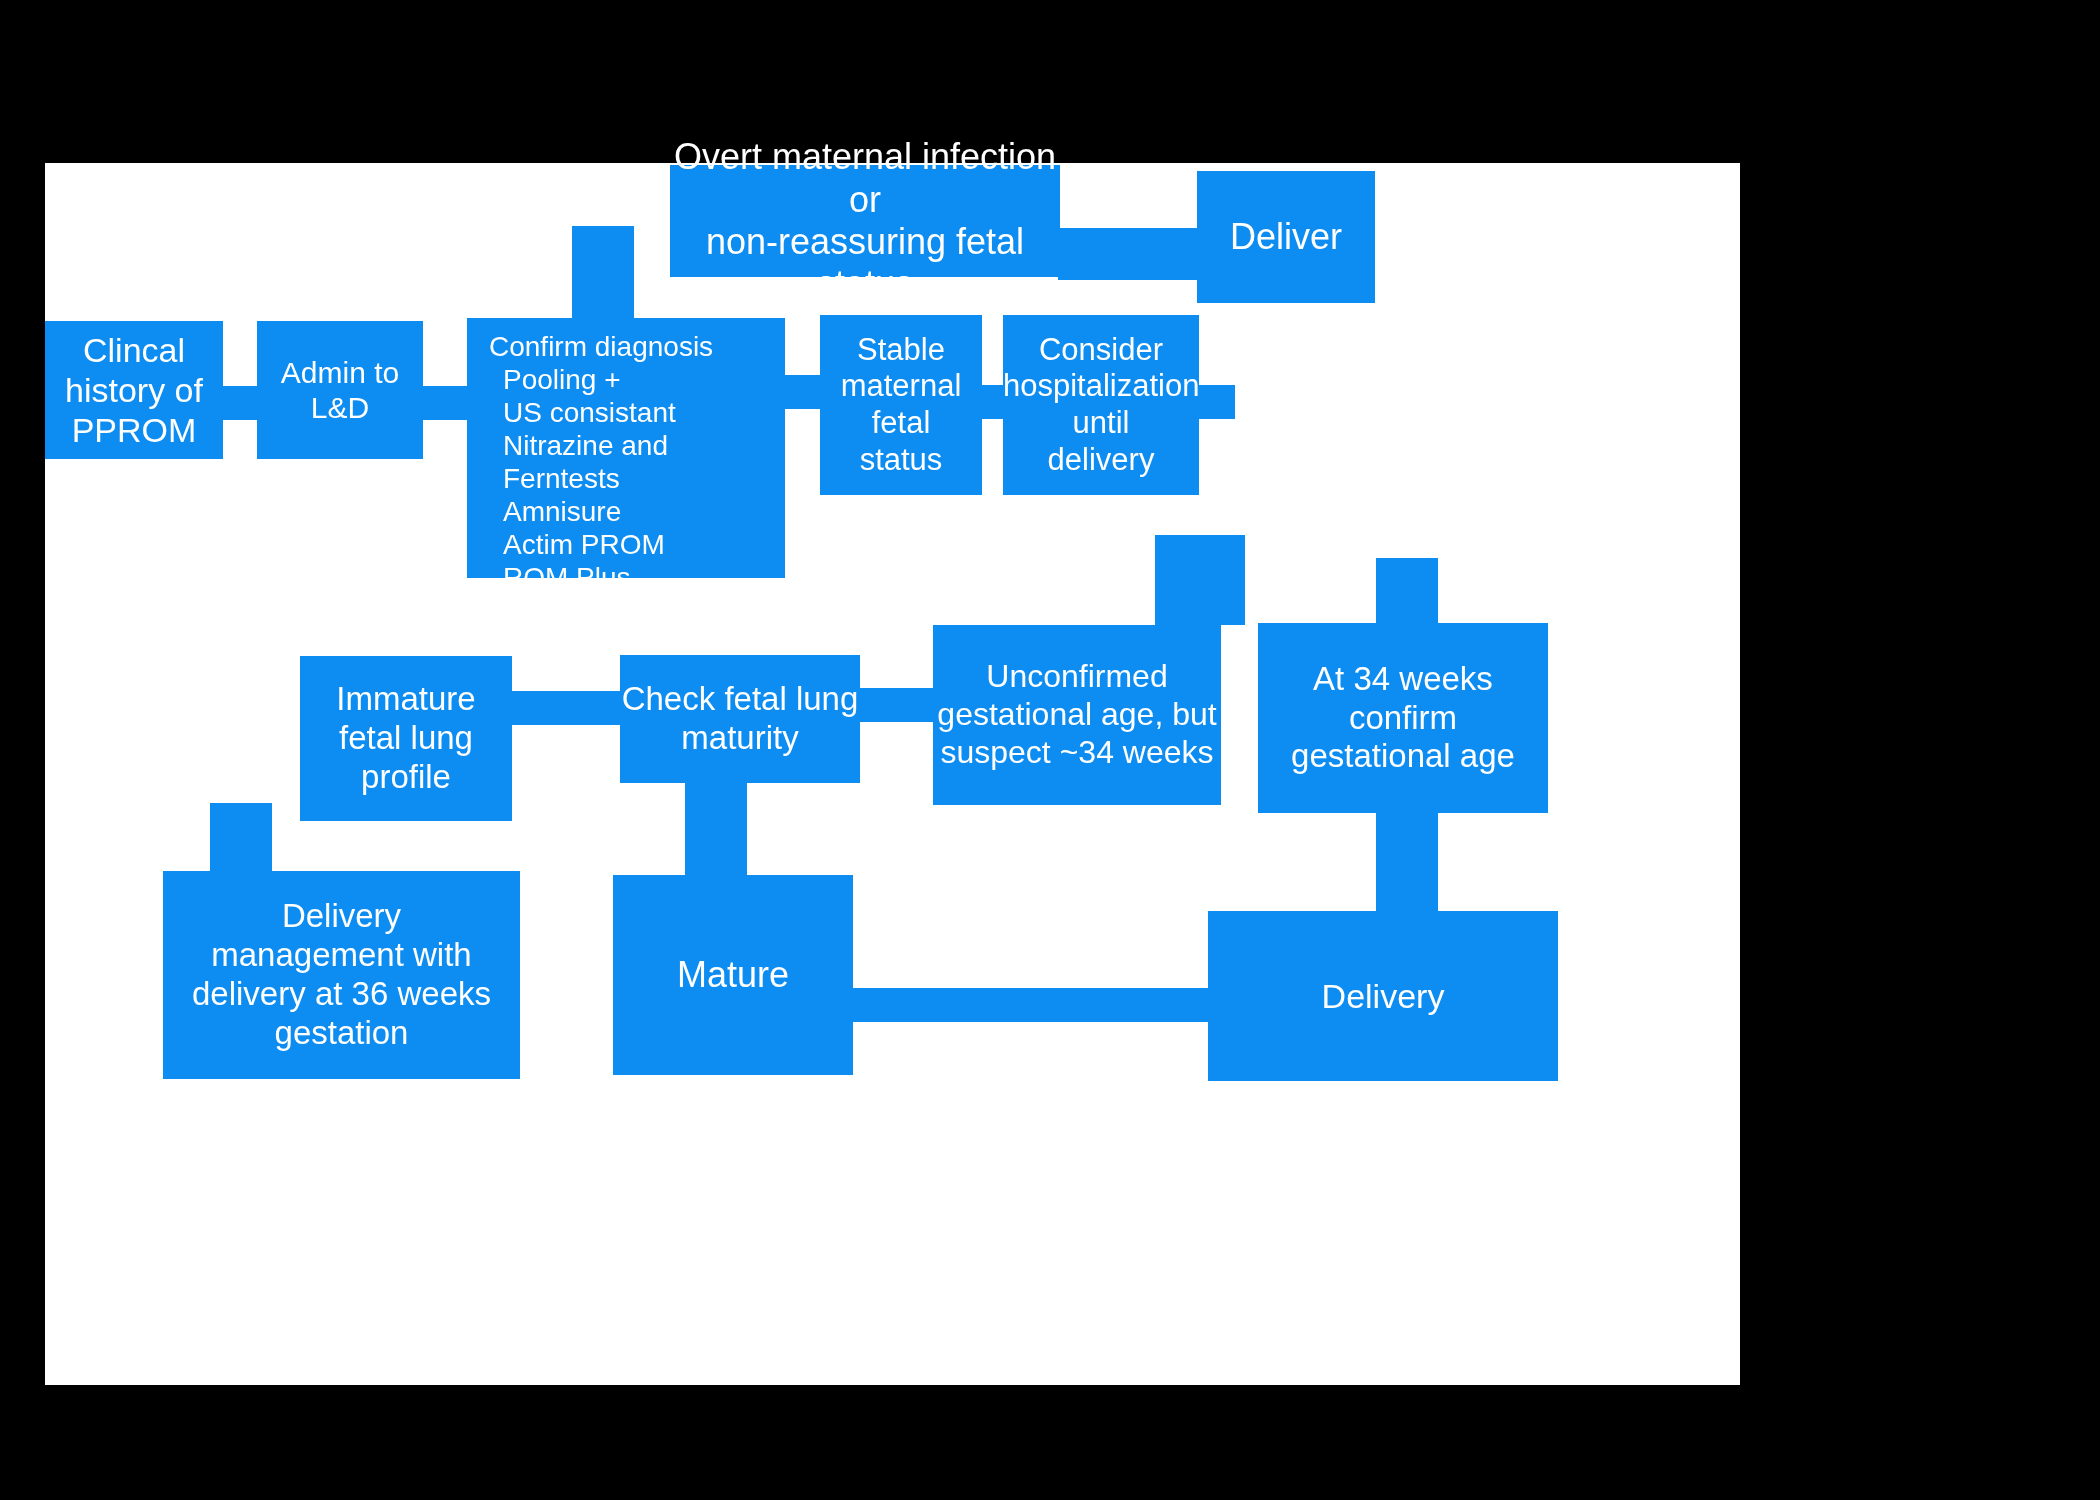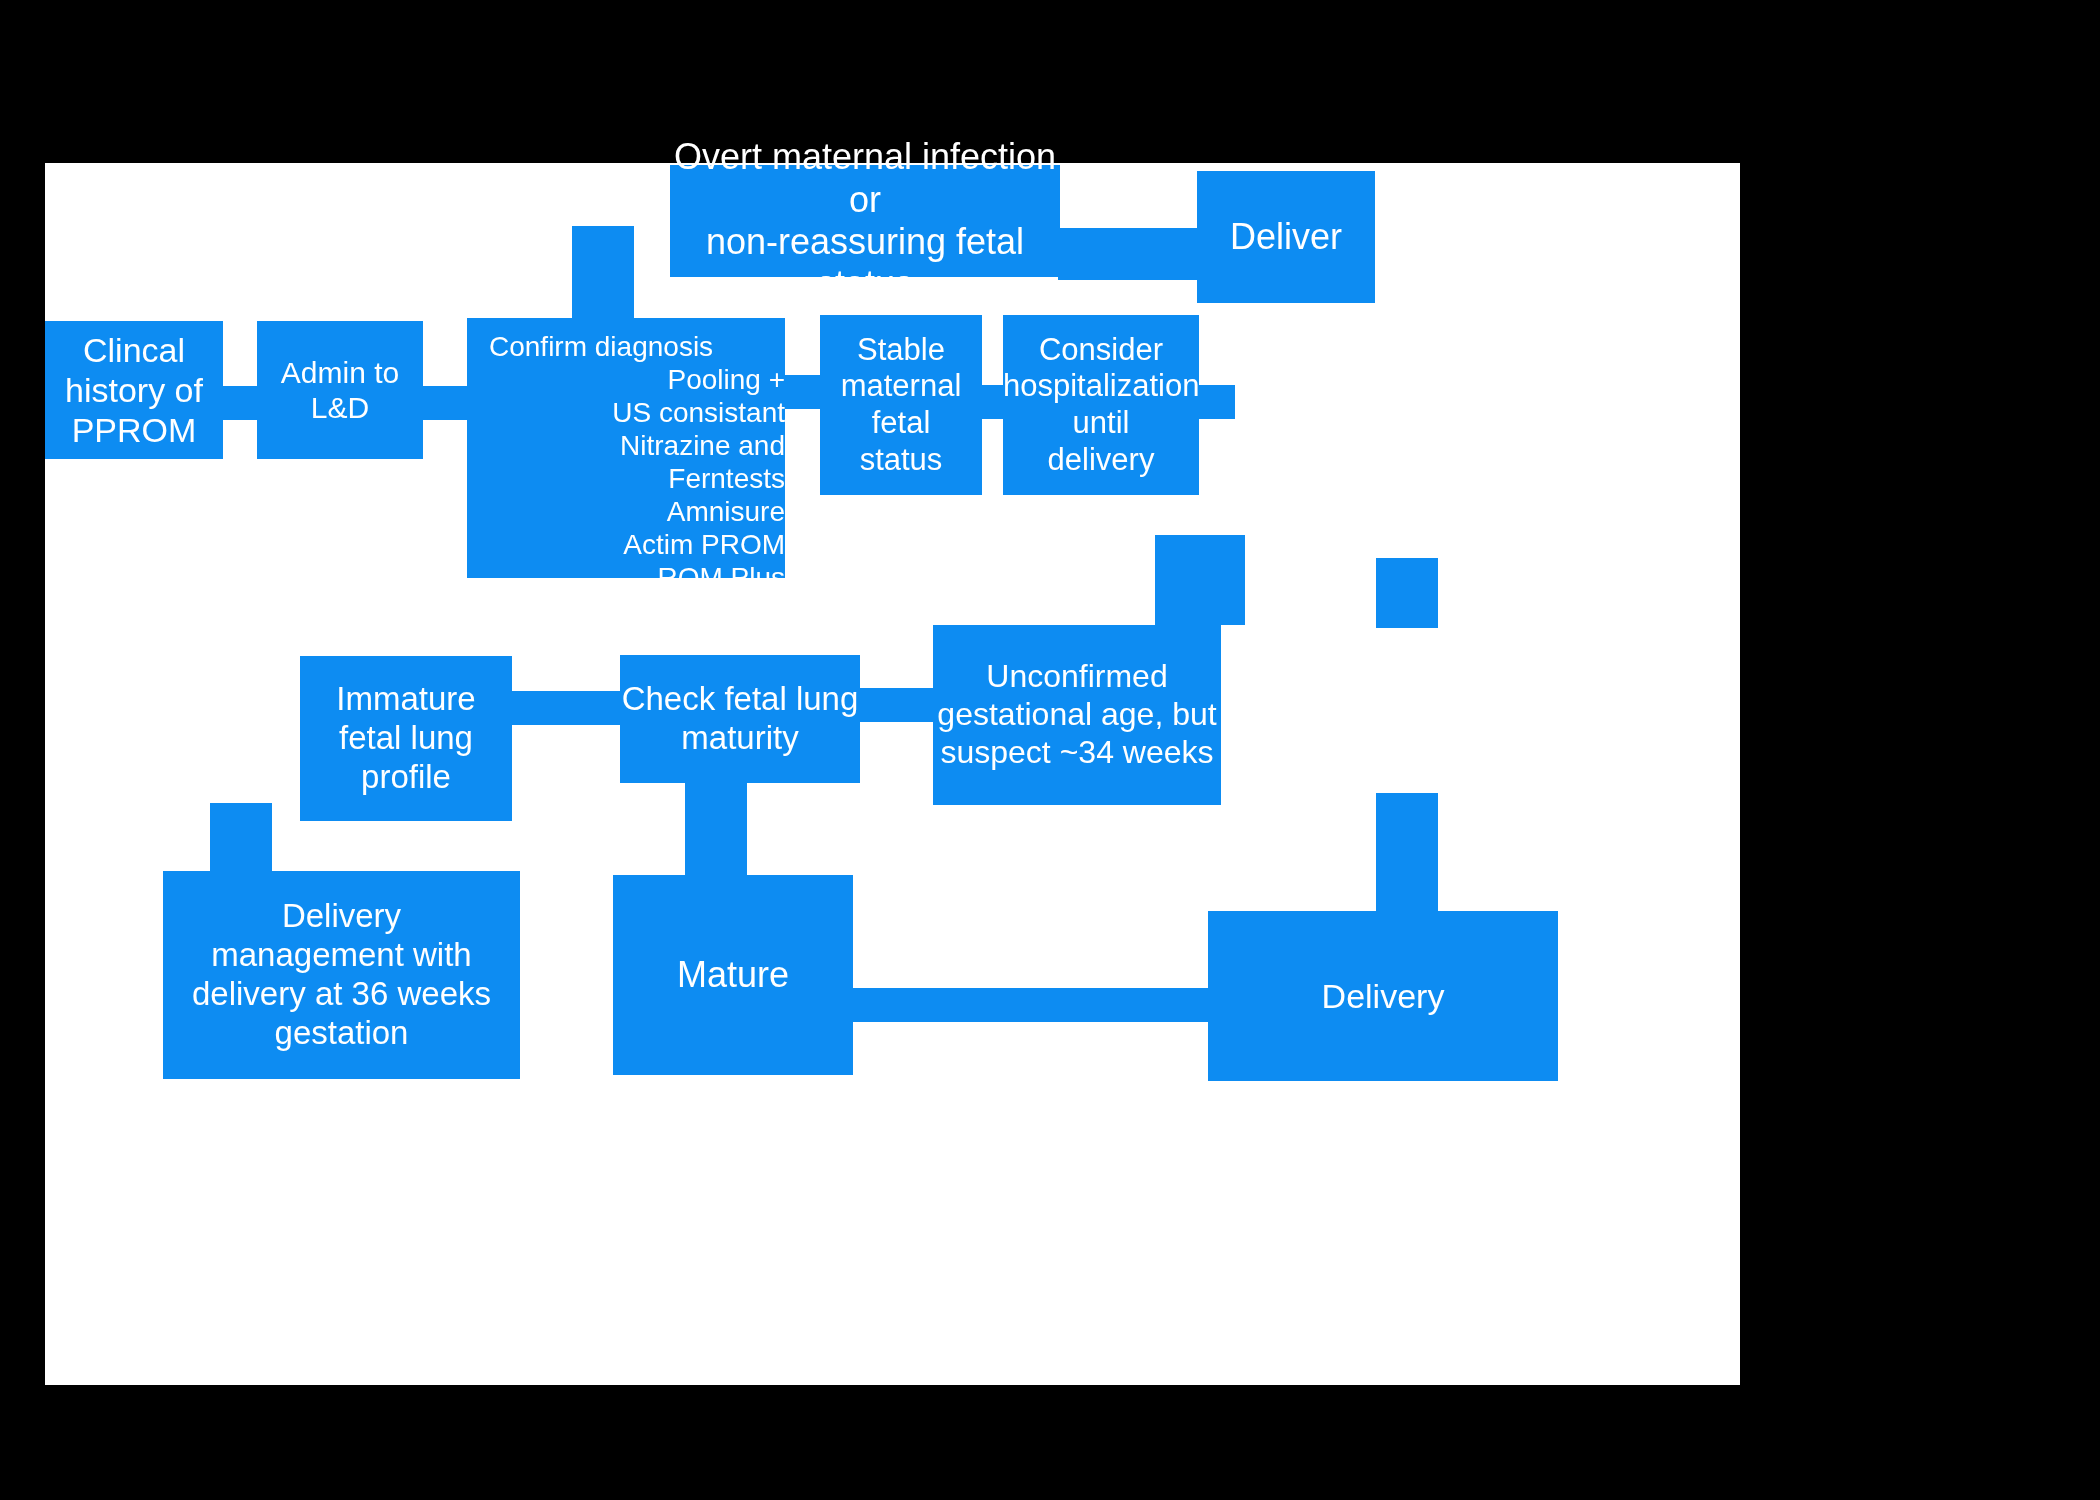--- a/index.html
+++ b/index.html
@@ -42,21 +42,21 @@
     align-items: flex-start;
   }
   .node .inner { width: 100%; }
   .conn {
     position: absolute;
     background: #0d8cf2;
   }
   .ul-head {
     display: block;
   }
-  .indent { display: block; padding-left: 14px; text-align: right; }
+  .indent { display: block; padding-left: 14px; }
   .spacer { display: block; height: 0.85em; }
 </style>
 </head>
 <body>
 
 <div id="canvas">
   <div id="page">
 
     <div class="conn" style="left:175px; top:223px; width:40px; height:34px;"></div>
 
@@ -138,20 +138,27 @@
     <div class="node" style="left:958px; top:152px; width:196px; height:180px; font-size:31px;">
       <div class="inner">
         <span>Consider</span><br>
         <span>hospitalization</span><br>
         <span>until</span><br>
         <span>delivery</span>
       </div>
     </div>
 
 
+    <div class="node" style="left:1213px; top:460px; width:290px; height:190px; font-size:33px;">
+      <div class="inner">
+        <span>At 34 weeks</span><br>
+        <span>confirm</span><br>
+        <span>gestational age</span>
+      </div>
+    </div>
 
     <div class="node" style="left:888px; top:462px; width:288px; height:180px; font-size:32px;">
       <div class="inner">
         <span>Unconfirmed</span><br>
         <span>gestational age, but</span><br>
         <span>suspect ~34 weeks</span>
       </div>
     </div>
 
     <div class="node" style="left:575px; top:492px; width:240px; height:128px; font-size:33px;">

